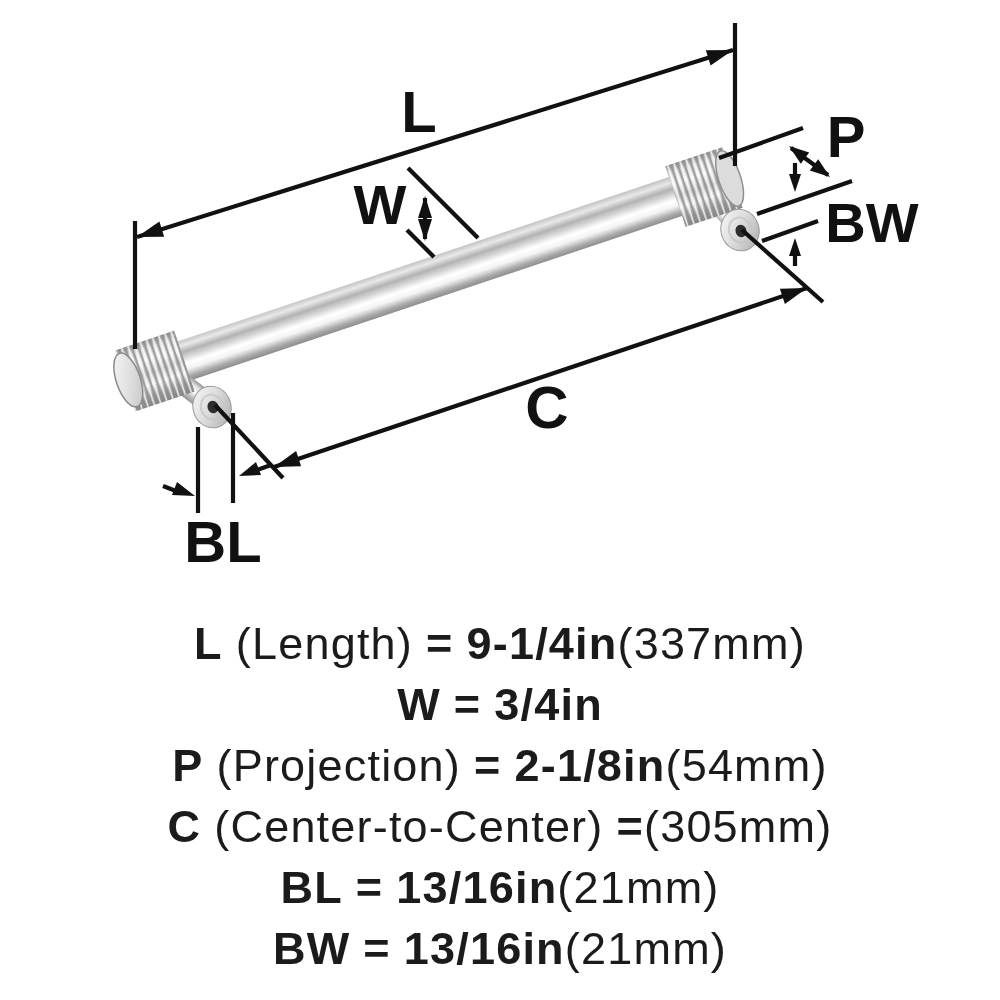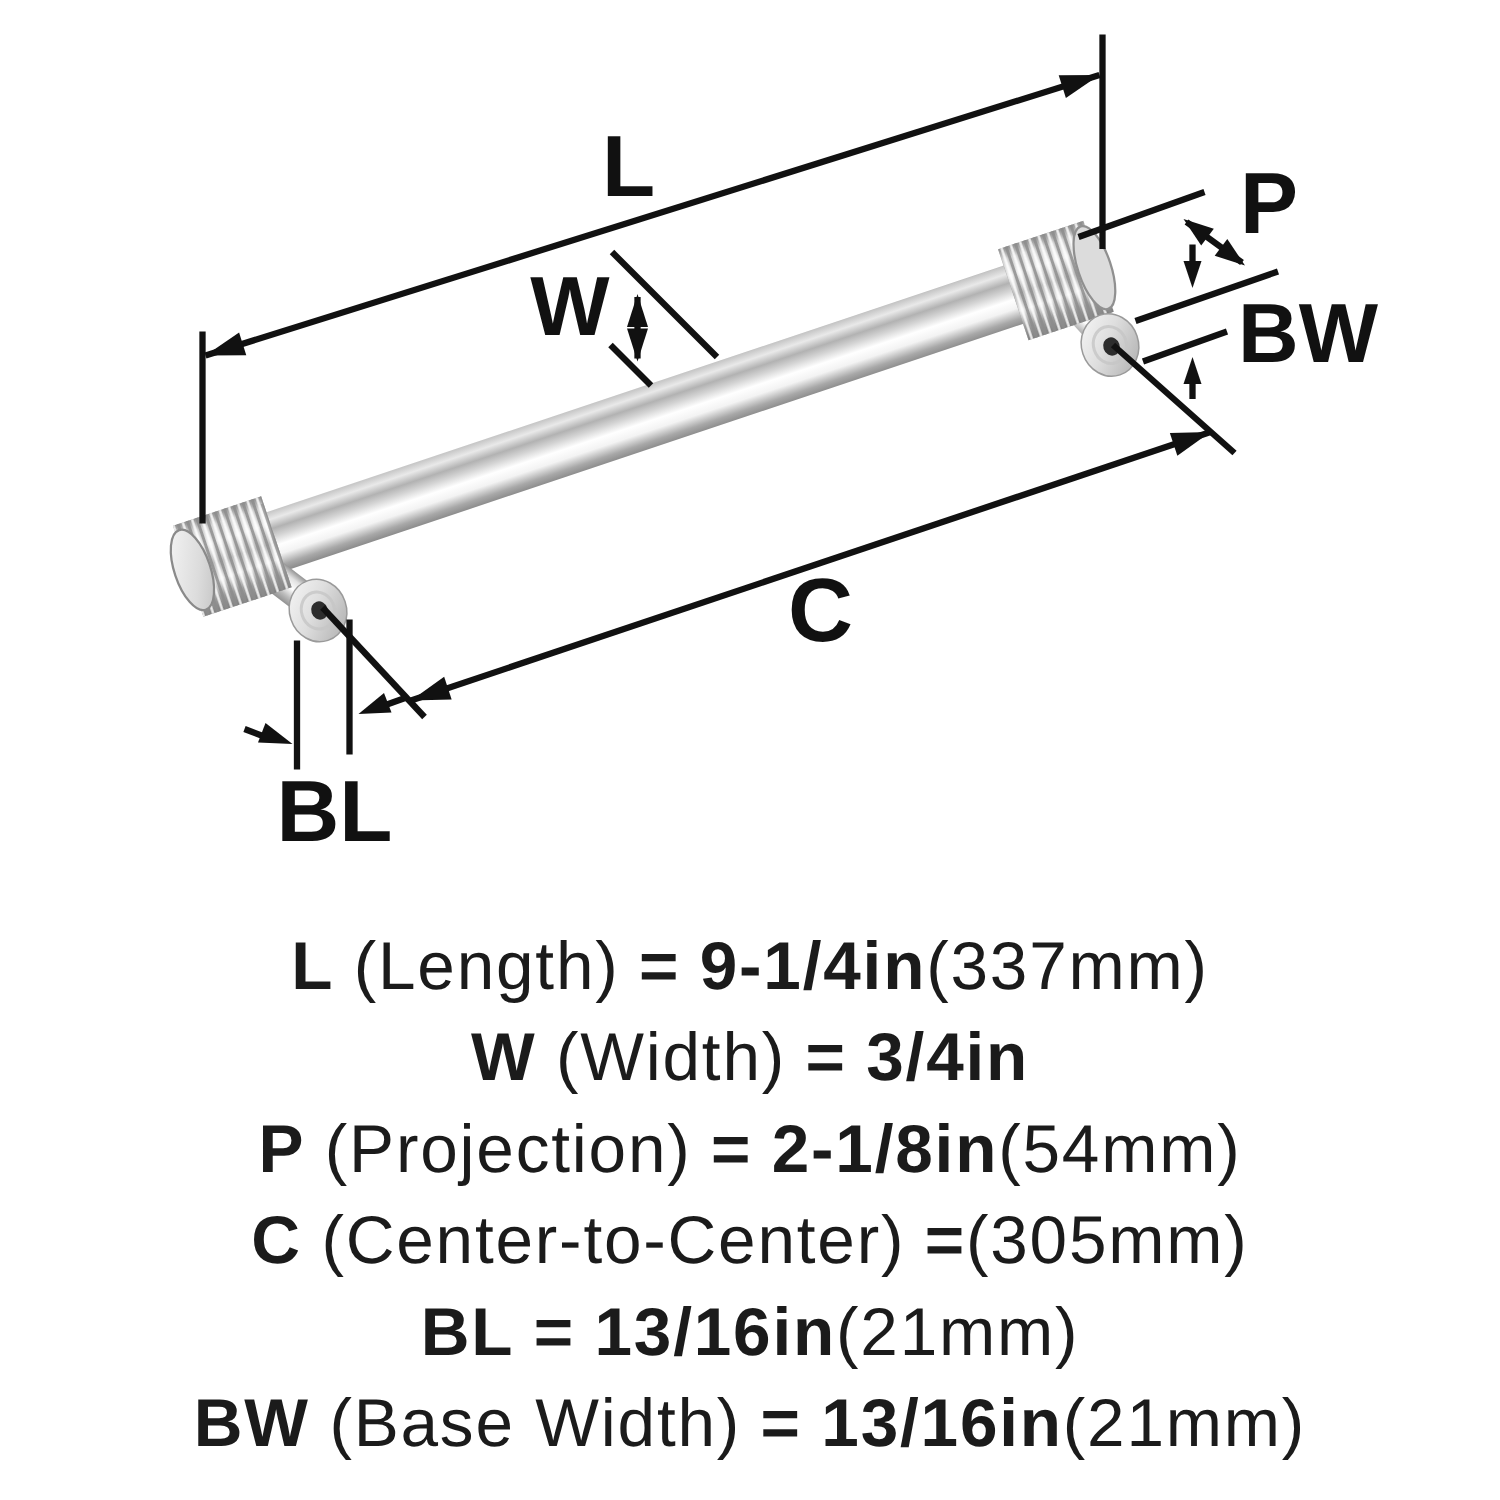--- a/index.html
+++ b/index.html
@@ -176,21 +176,20 @@
     <div class="spec-row">
       <span class="b">L</span>
       <span class="r">(Length)</span>
       <span class="b">=</span>
       <span class="b">9-1/4in</span>
       <span class="r metric">(337mm)</span>
     </div>
 
     <div class="spec-row">
       <span class="b">W</span>
-      <span class="r">(Width)</span>
       <span class="b">=</span>
       <span class="b">3/4in</span>
     </div>
 
     <div class="spec-row">
       <span class="b">P</span>
       <span class="r">(Projection)</span>
       <span class="b">=</span>
       <span class="b">2-1/8in</span>
       <span class="r metric">(54mm)</span>
@@ -205,20 +204,19 @@
 
     <div class="spec-row">
       <span class="b">BL</span>
       <span class="b">=</span>
       <span class="b">13/16in</span>
       <span class="r metric">(21mm)</span>
     </div>
 
     <div class="spec-row">
       <span class="b">BW</span>
-      <span class="r">(Base Width)</span>
       <span class="b">=</span>
       <span class="b">13/16in</span>
       <span class="r metric">(21mm)</span>
     </div>
 
   </div>
 </div>
 
 </body></html>

